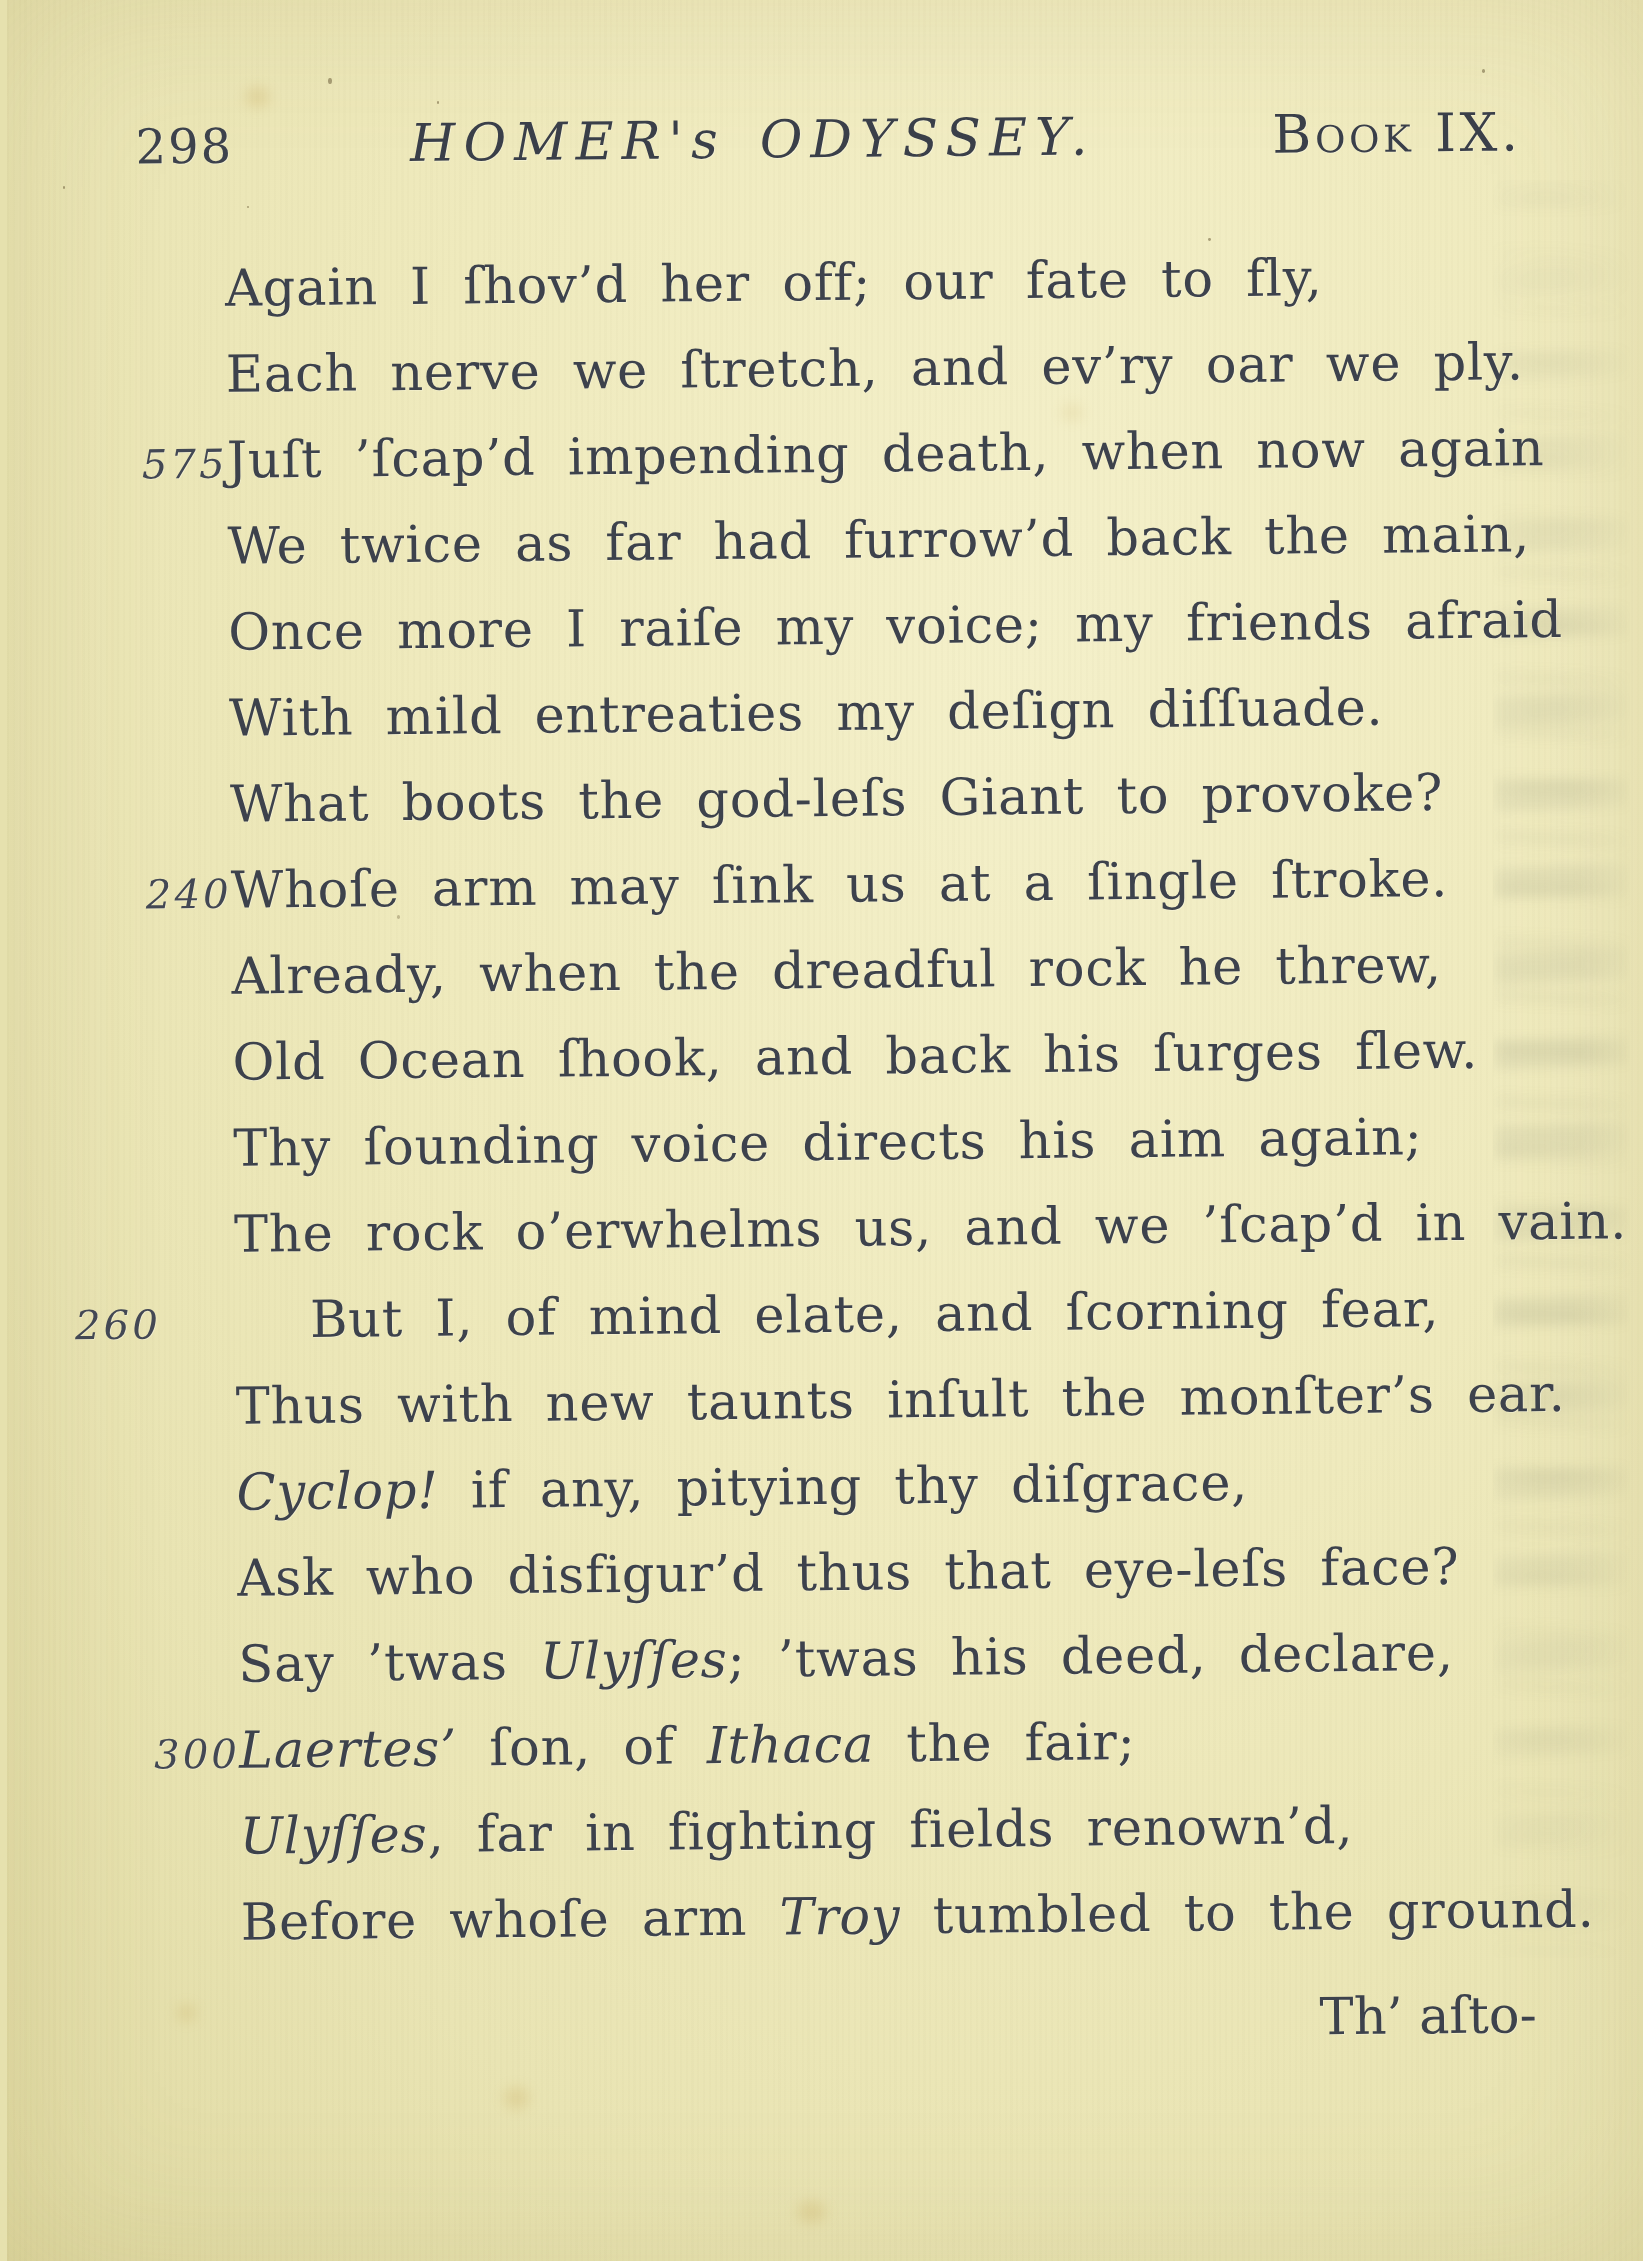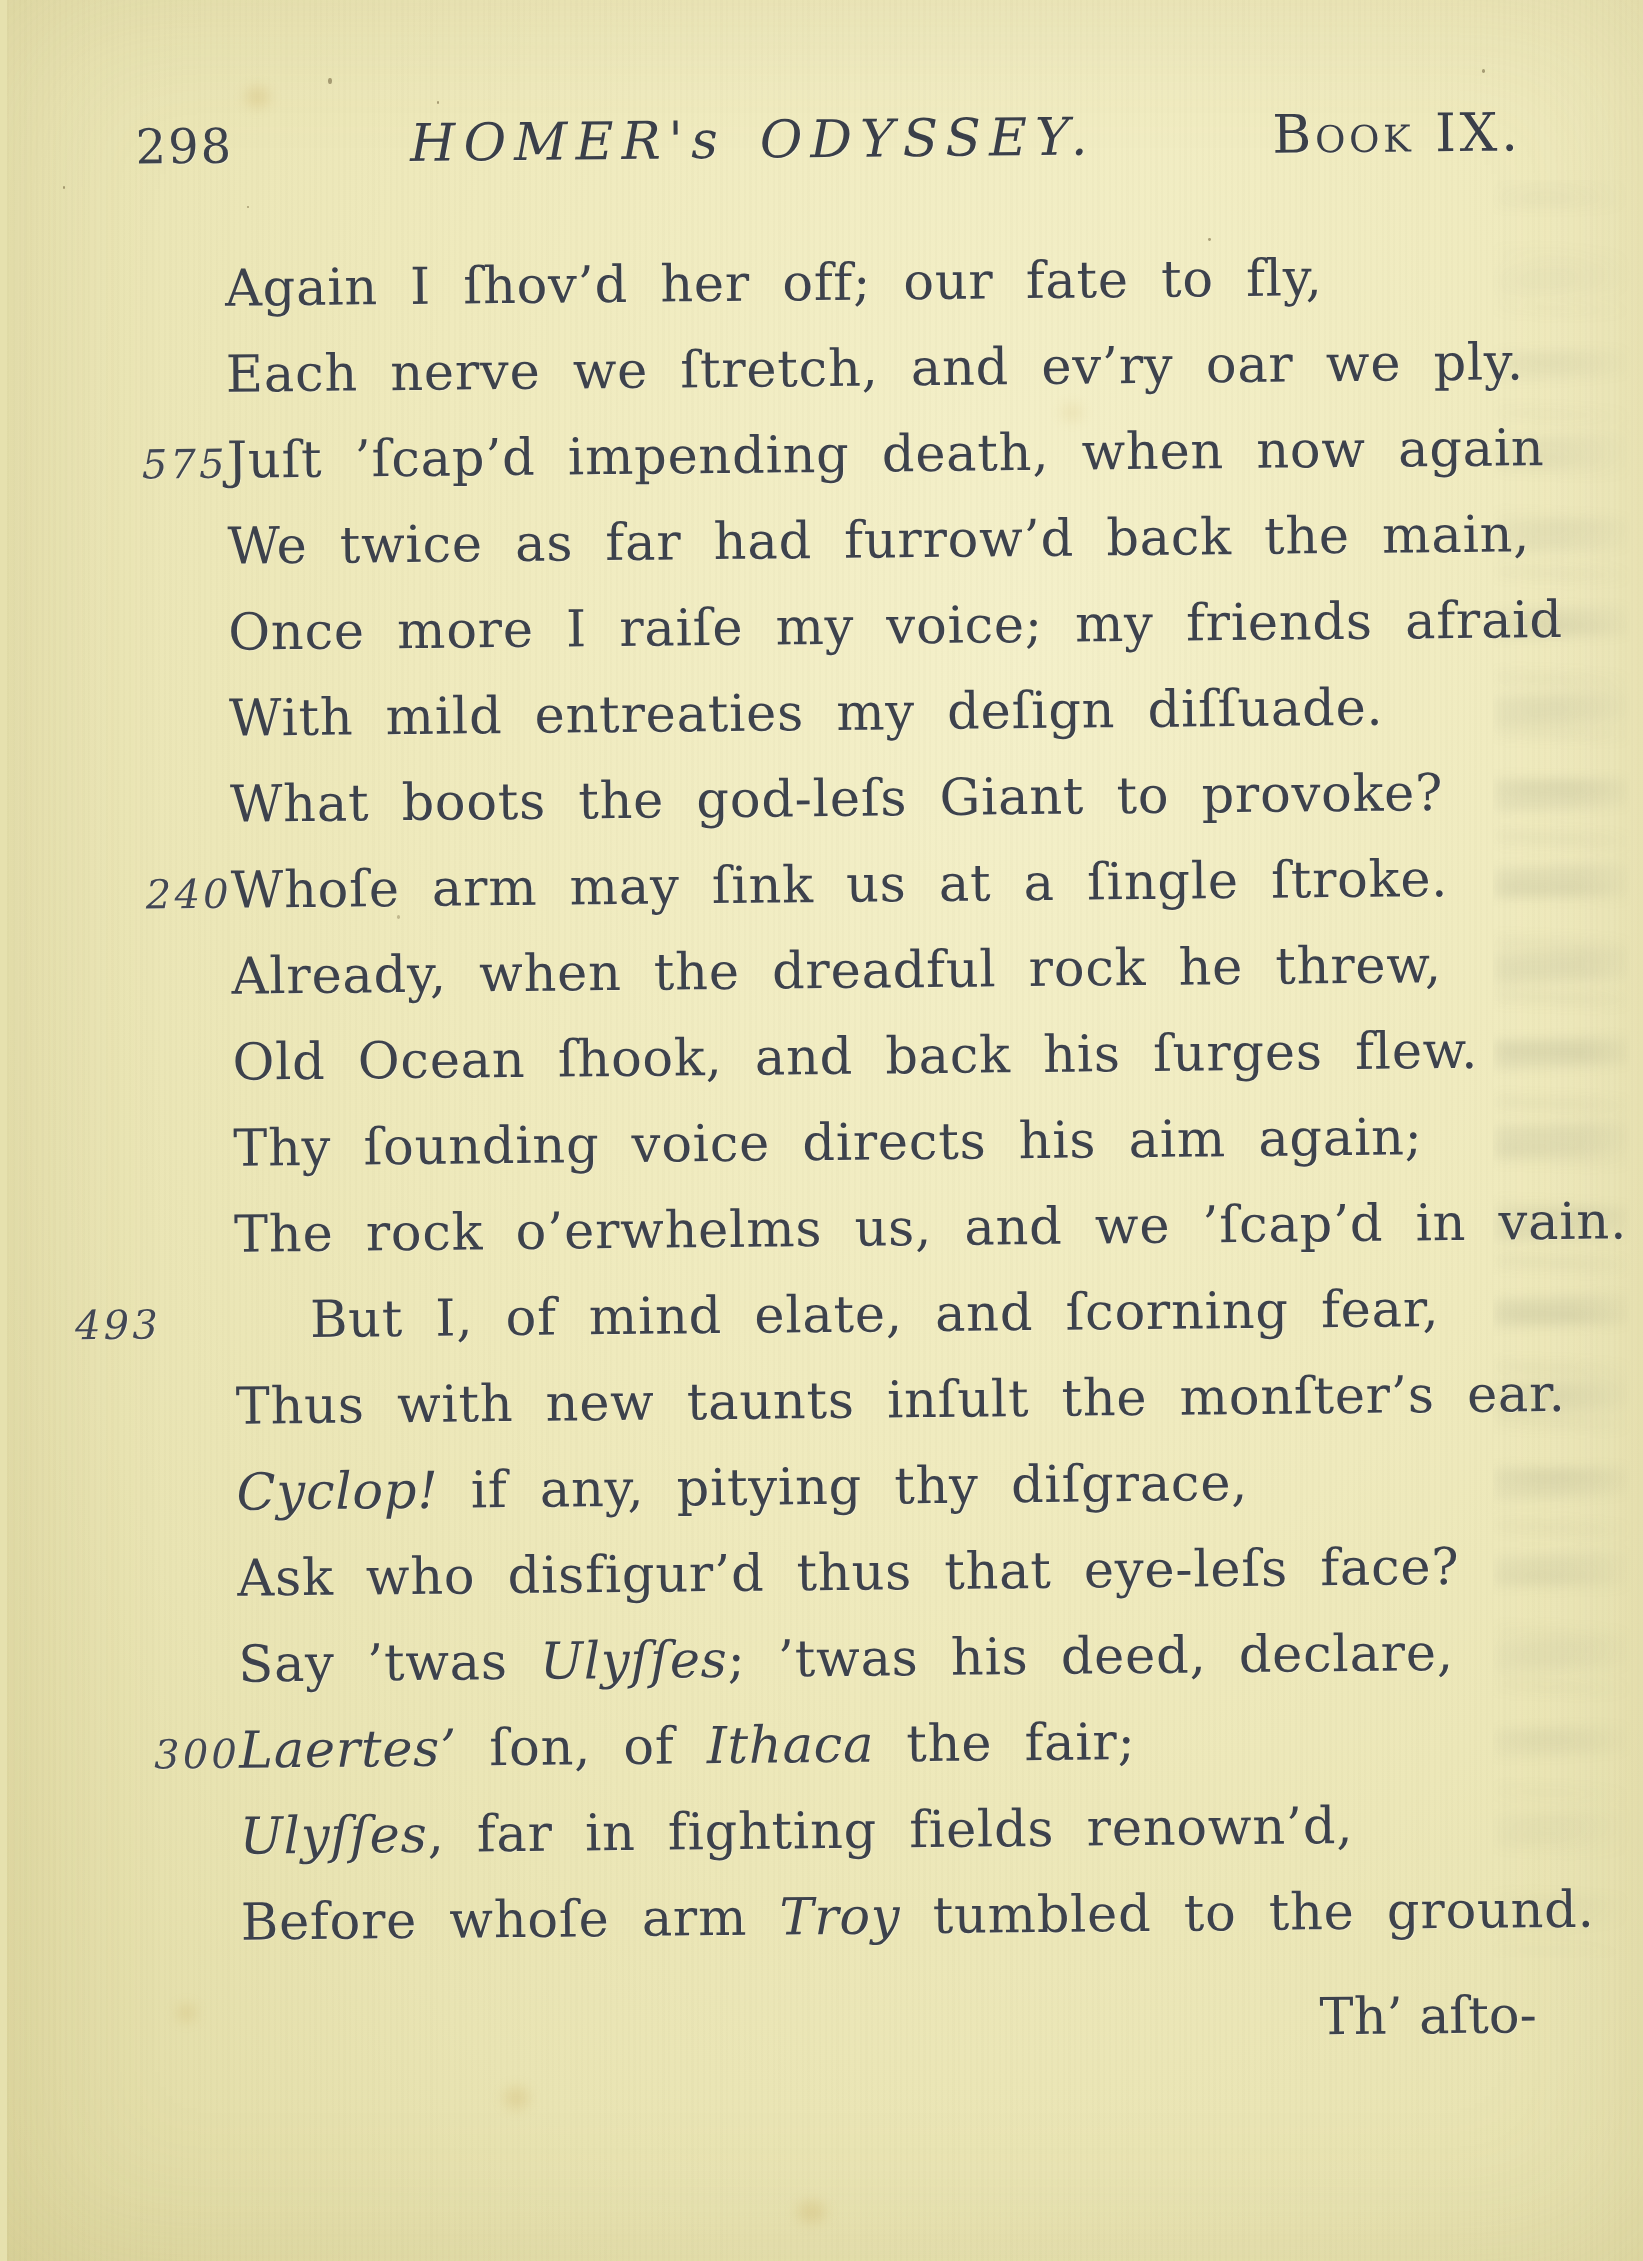--- a/index.html
+++ b/index.html
@@ -99,21 +99,21 @@
         <div class="line"><span class="line-num">575</span><span class="ro">Juſt ’ſcap’d impending death, when now again</span></div>
         <div class="line"><span class="ro">We twice as far had furrow’d back the main,</span></div>
         <div class="line"><span class="ro">Once more I raiſe my voice; my friends afraid</span></div>
         <div class="line"><span class="ro">With mild entreaties my deſign diſſuade.</span></div>
         <div class="line"><span class="ro">What boots the god-leſs Giant to provoke?</span></div>
         <div class="line"><span class="line-num">240</span><span class="ro">Whoſe arm may ſink us at a ſingle ſtroke.</span></div>
         <div class="line"><span class="ro">Already, when the dreadful rock he threw,</span></div>
         <div class="line"><span class="ro">Old Ocean ſhook, and back his ſurges flew.</span></div>
         <div class="line"><span class="ro">Thy ſounding voice directs his aim again;</span></div>
         <div class="line"><span class="ro">The rock o’erwhelms us, and we ’ſcap’d in vain.</span></div>
-        <div class="line indent"><span class="line-num">493</span><span class="ro">But I, of mind elate, and ſcorning fear,</span></div>
+        <div class="line indent"><span class="line-num">260</span><span class="ro">But I, of mind elate, and ſcorning fear,</span></div>
         <div class="line"><span class="ro">Thus with new taunts inſult the monſter’s ear.</span></div>
         <div class="line"><span class="it">Cyclop!</span><span class="ro"> if any, pitying thy diſgrace,</span></div>
         <div class="line"><span class="ro">Ask who disfigur’d thus that eye-leſs face?</span></div>
         <div class="line"><span class="ro">Say ’twas </span><span class="it">Ulyſſes</span><span class="ro">; ’twas his deed, declare,</span></div>
         <div class="line"><span class="line-num">300</span><span class="it">Laertes’</span><span class="ro"> ſon, of </span><span class="it">Ithaca</span><span class="ro"> the fair;</span></div>
         <div class="line"><span class="it">Ulyſſes</span><span class="ro">, far in fighting fields renown’d,</span></div>
         <div class="line"><span class="ro">Before whoſe arm </span><span class="it">Troy</span><span class="ro"> tumbled to the ground.</span></div>
       </main>
 
     <div class="catchword-row">

